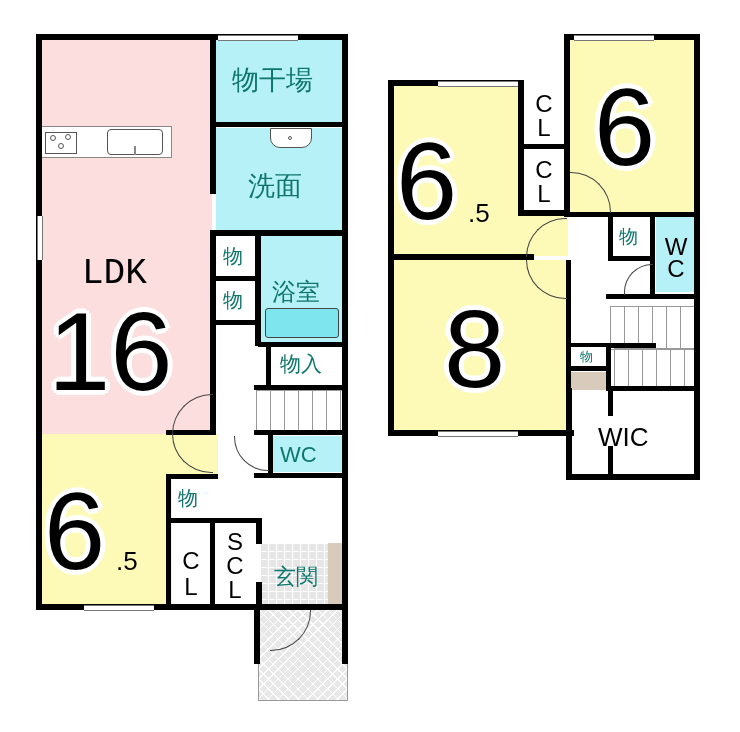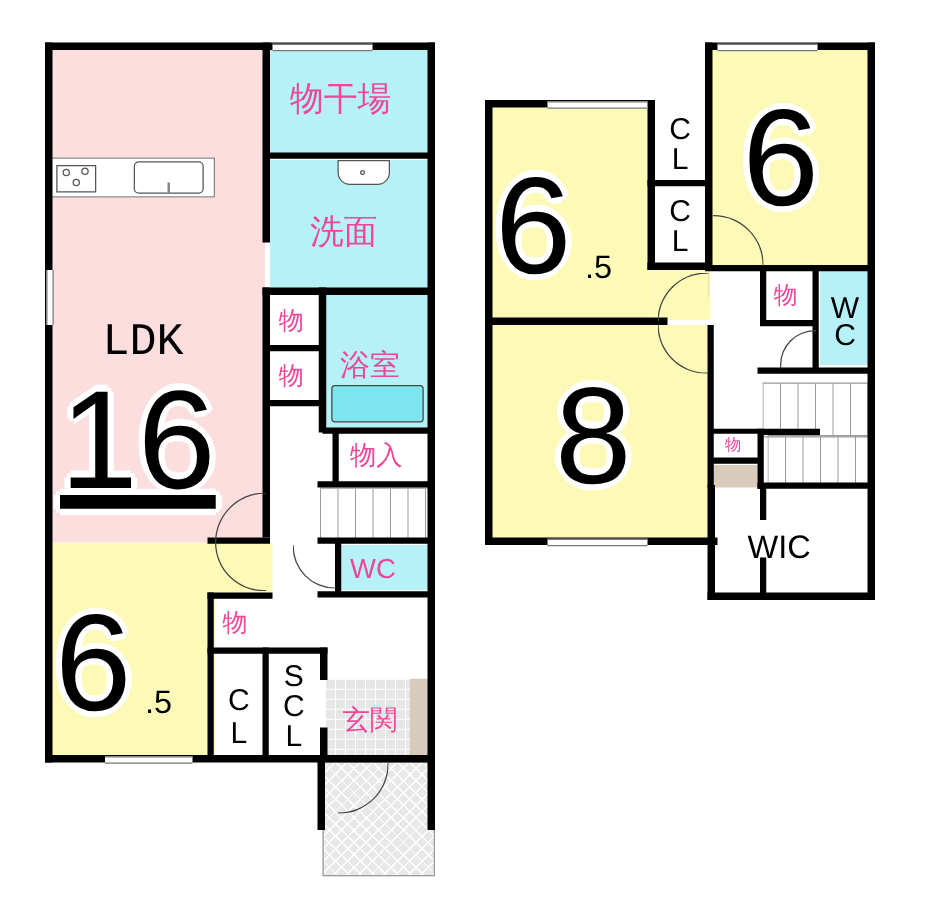--- a/index.html
+++ b/index.html
@@ -6,21 +6,21 @@
   body { width:740px; height:732px; position:relative; overflow:hidden; font-family:"DejaVu Sans", sans-serif; }
   .abs { position:absolute; box-sizing:border-box; }
   .wall { position:absolute; background:#000; }
   .room { position:absolute; }
   .pink { background:#fcdede; }
   .yellow { background:#fdfab8; }
   .cyan { background:#b6f1f7; }
   .tile { background-color:#e6e6e6; background-image:linear-gradient(#ffffff 1px, transparent 1px), linear-gradient(90deg, #ffffff 1px, transparent 1px); background-size:8px 8px; }
   .crosshatch { background-color:#e8e8e8; background-image:repeating-linear-gradient(45deg, #fff 0 1px, transparent 1px 7px), repeating-linear-gradient(-45deg, #fff 0 1px, transparent 1px 7px); }
   .beige { background:#d9cbbb; }
-  .lbl { position:absolute; color:#ec4899; white-space:nowrap; line-height:1; font-family:"DejaVu Sans", sans-serif; }
+  .lbl { position:absolute; color:#0f766e; white-space:nowrap; line-height:1; font-family:"DejaVu Sans", sans-serif; }
   .big { position:absolute; color:#000; line-height:1; font-family:"Liberation Sans", sans-serif;
          text-shadow: 0 0 0 #fff, 3px 3px 0 #fff, -3px -3px 0 #fff, 3px -3px 0 #fff, -3px 3px 0 #fff, 5px 0 0 #fff, -5px 0 0 #fff, 0 5px 0 #fff, 0 -5px 0 #fff; }
   .small { font-family:"Liberation Sans", sans-serif; position:absolute; color:#000; line-height:1; }
   .vert { display:flex; flex-direction:column; align-items:center; font-family:"Liberation Sans", sans-serif; }
   .win { position:absolute; background:#fff; border-top:1px solid #777; border-bottom:1px solid #777; }
   .winv { position:absolute; background:#fff; border-left:1px solid #777; border-right:1px solid #777; }
   .stair { position:absolute; background-image:linear-gradient(90deg, #999 1px, transparent 1px); background-size:14px 100%; border-top:1px solid #999; border-bottom:1px solid #999; }
   .arc { position:absolute; border:1px solid #444; }
 </style>
 </head>
@@ -105,21 +105,21 @@
     <span>C</span>
     <span>L</span>
   </div>
   <div class="abs vert" style="left:215px;top:530px;width:40px;font-size:24px;line-height:24px;">
     <span>S</span>
     <span>C</span>
     <span>L</span>
   </div>
 
   <div class="small" style="left:82px;top:256px;font-size:36px;font-family:Liberation Mono, monospace;">LDK</div>
-  <div class="big" style="left:48px;top:296px;font-size:112px;text-decoration:underline;">16</div>
+  <div class="big" style="left:48px;top:296px;font-size:112px;">16</div>
   <div class="big" style="left:44px;top:476px;font-size:110px;">6</div>
   <div class="small" style="left:116px;top:548px;font-size:26px;">.5</div>
 </div>
 
 <div>
   <div class="room yellow" style="left:392px;top:84px;width:130px;height:172px;"></div>
   <div class="room yellow" style="left:522px;top:216px;width:46px;height:40px;"></div>
   <div class="room yellow" style="left:568px;top:38px;width:128px;height:176px;"></div>
   <div class="room yellow" style="left:392px;top:260px;width:176px;height:172px;"></div>
   <div class="room cyan" style="left:656px;top:216px;width:40px;height:76px;"></div>

